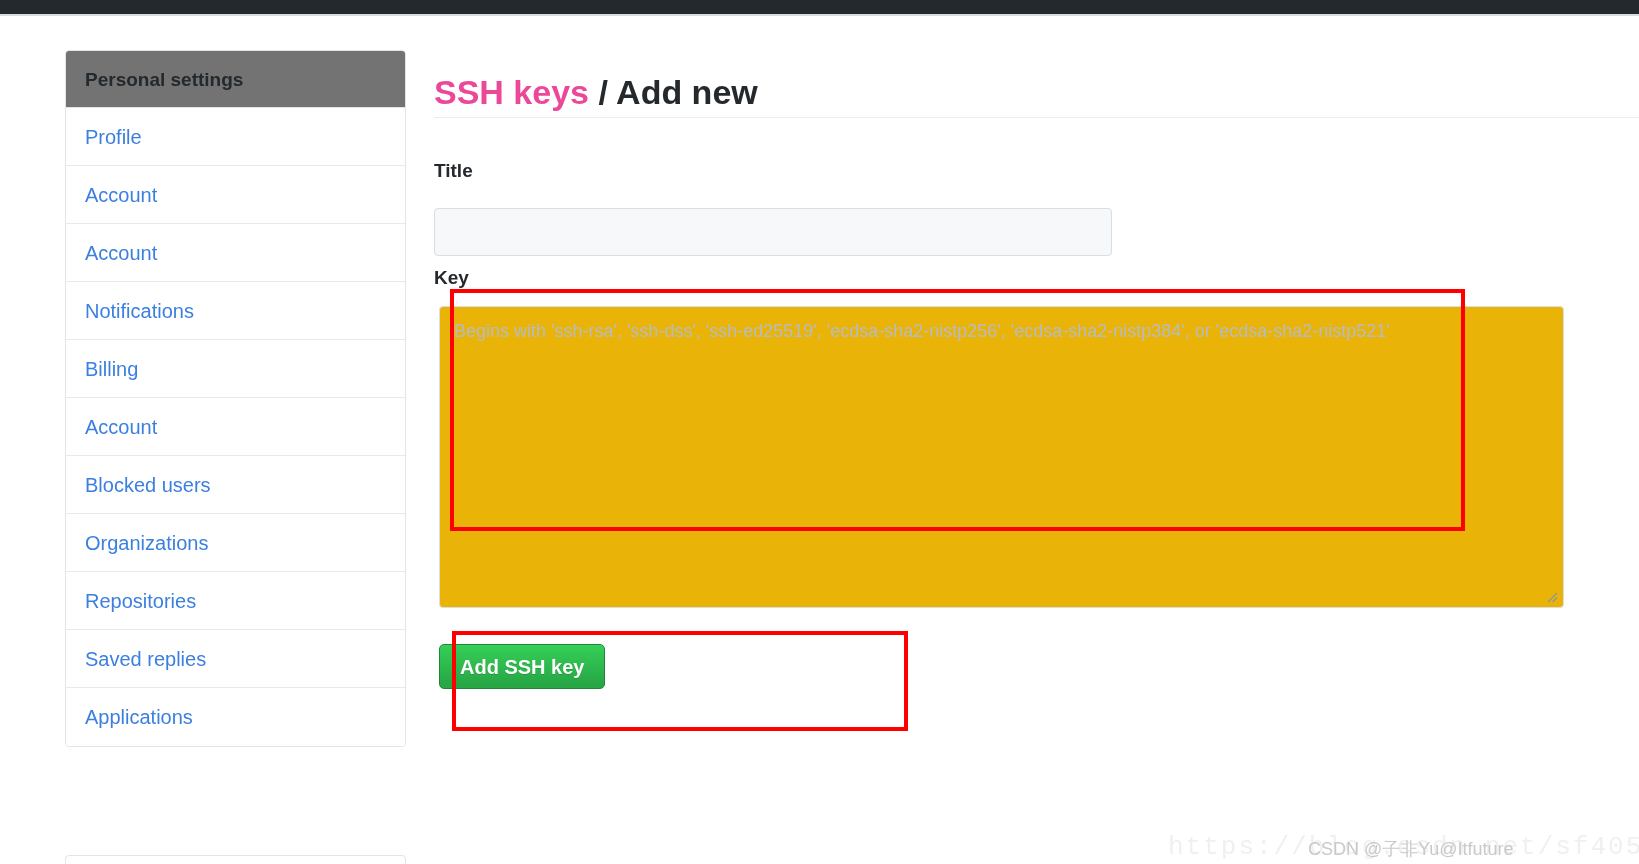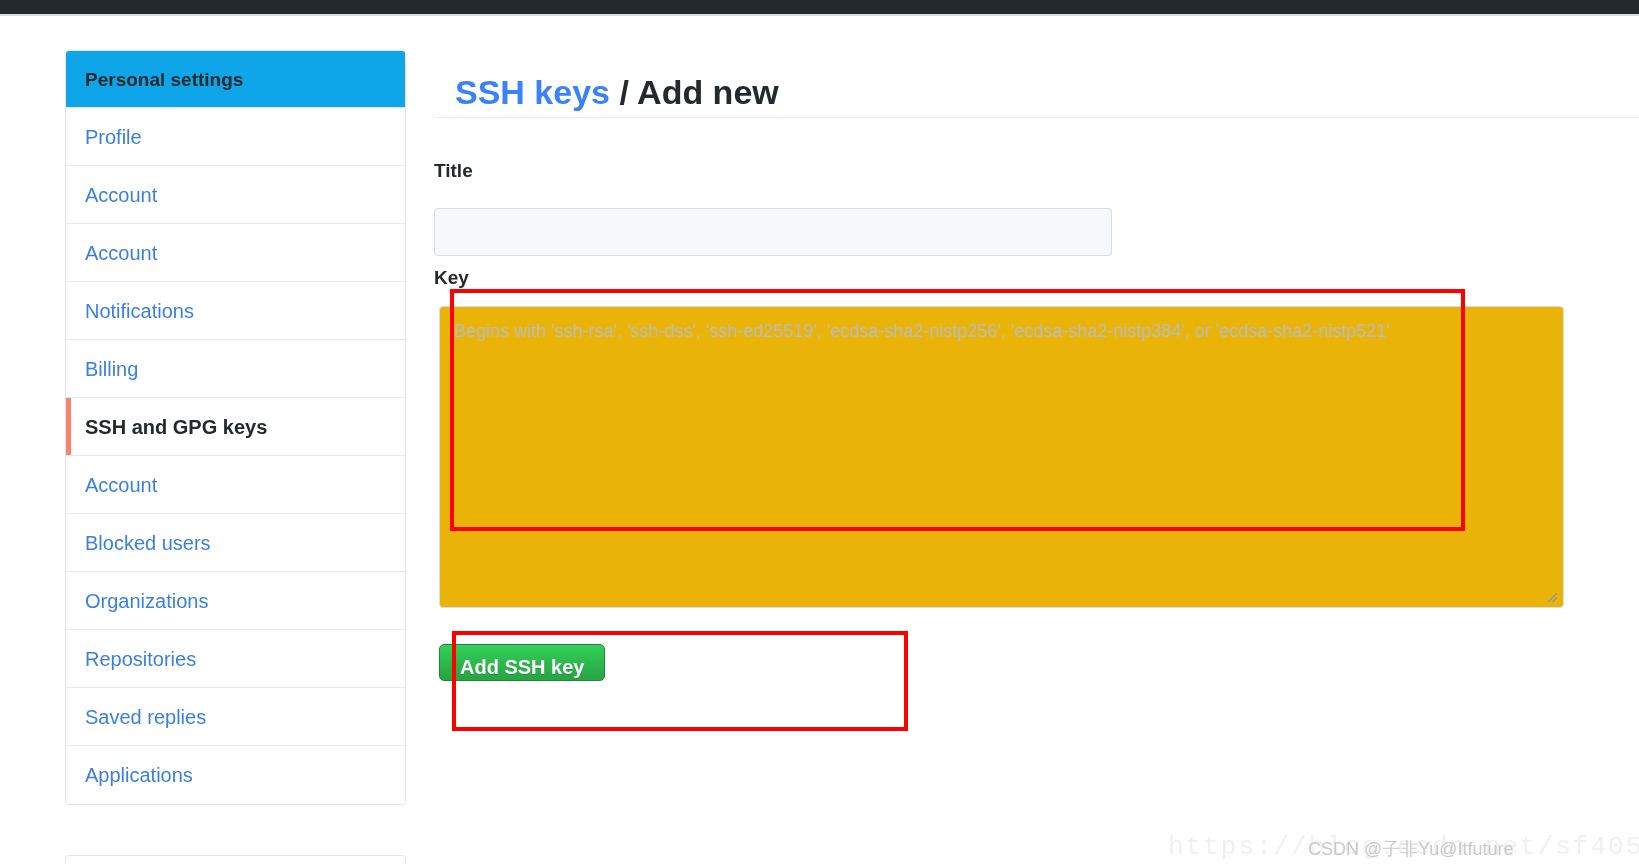--- a/index.html
+++ b/index.html
@@ -48,21 +48,21 @@
     width: 341px;
     background: #ffffff;
     border: 1px solid #e1e4e8;
     border-radius: 4px;
     box-sizing: border-box;
     overflow: hidden;
   }
   .sidebar-header {
     height: 57px;
     line-height: 57px;
-    background: #0ea5e9;
+    background: #737373;
     border-bottom: 1px solid #e1e4e8;
     padding-left: 19px;
     font-size: 19px;
     font-weight: bold;
     color: #24292e;
     box-sizing: border-box;
   }
   .nav-item {
     position: relative;
     height: 58px;
@@ -108,23 +108,22 @@
     width: 1130px;
   }
   .page-title {
     font-size: 34px;
     color: #24292e;
     line-height: 1.15;
     padding-bottom: 16px;
     white-space: nowrap;
   }
   .page-title .link {
-    color: #3b82f6;
+    color: #ec4899;
     cursor: pointer;
-    margin-left: 21px;
   }
   .title-rule {
     position: absolute;
     left: 434px;
     top: 101px;
     width: 1205px;
     height: 1px;
     background: #eaecef;
   }
 
@@ -194,21 +193,21 @@
     height: 14px;
     pointer-events: none;
   }
 
   
   .btn-primary {
     position: absolute;
     left: 439px;
     top: 628px;
     padding: 0 20px;
-    height: 37px;
+    height: 45px;
     line-height: 45px;
     border: 1px solid #22863a;
     border-radius: 5px;
     background: linear-gradient(180deg, #34d058 0%, #28a745 90%);
     color: #ffffff;
     font-size: 20px;
     font-weight: bold;
     font-family: "Liberation Sans", sans-serif;
     cursor: pointer;
     text-shadow: 0 1px 0 rgba(0,0,0,.15);
@@ -268,23 +267,20 @@
     </div>
     <div class="nav-item">
       <span>Account</span>
     </div>
     <div class="nav-item">
       <span>Notifications</span>
     </div>
     <div class="nav-item">
       <span>Billing</span>
     </div>
-    <div class="nav-item active">
-      <span>SSH and GPG keys</span>
-    </div>
     <div class="nav-item">
       <span>Account</span>
     </div>
     <div class="nav-item">
       <span>Blocked users</span>
     </div>
     <div class="nav-item">
       <span>Organizations</span>
     </div>
     <div class="nav-item">

